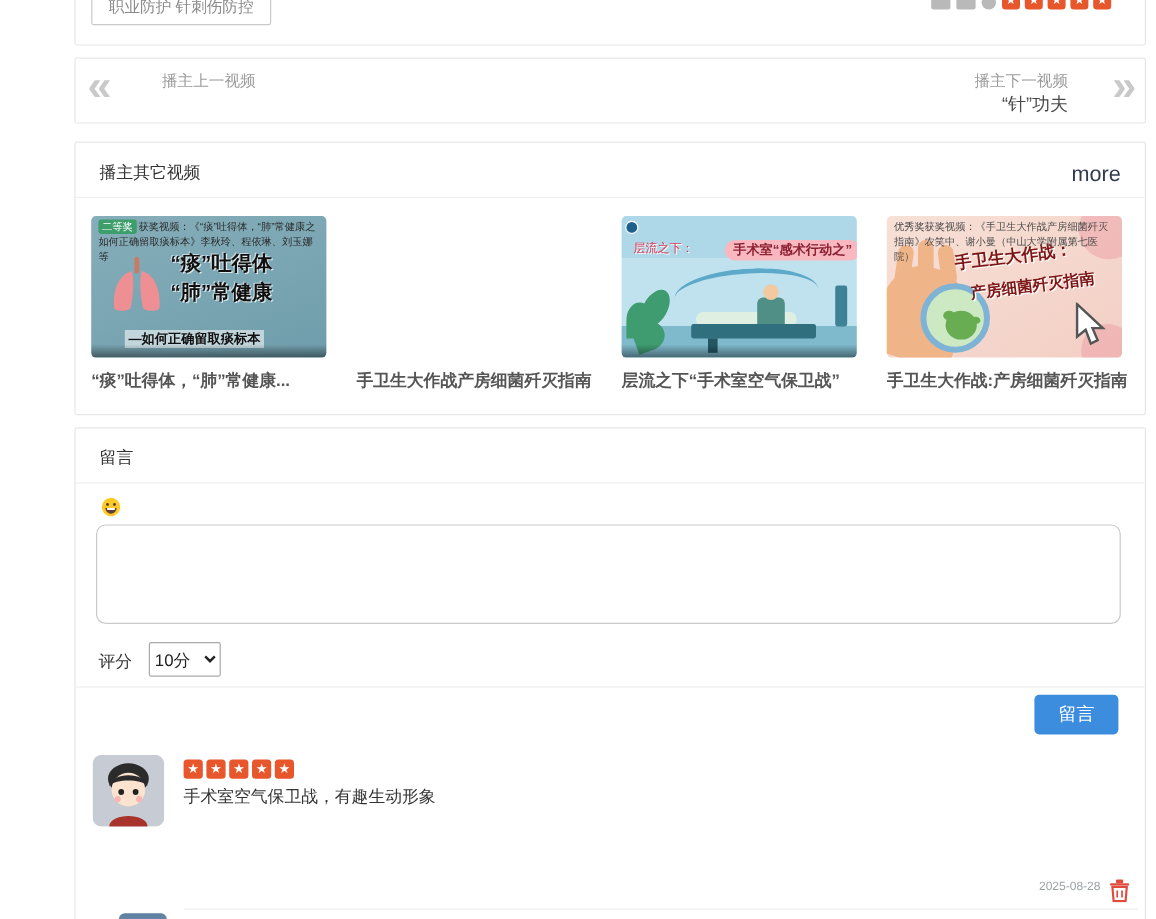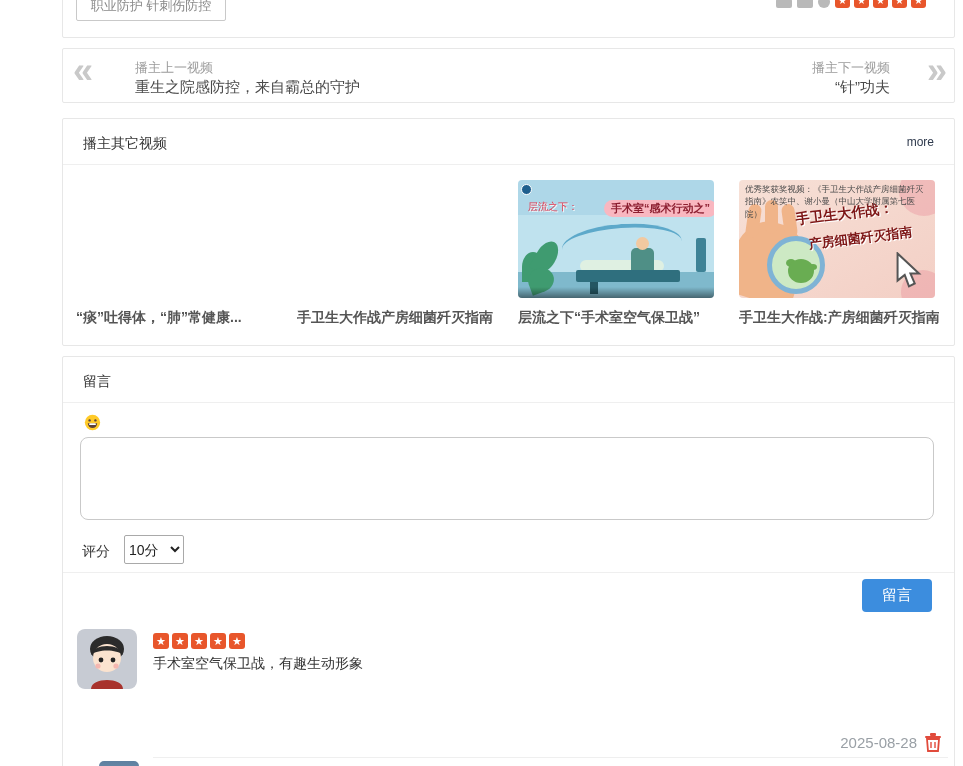--- a/index.html
+++ b/index.html
@@ -19,21 +19,21 @@
 
   
   #panel-nav { left:62px; top:48px; width:893px; height:55px; }
   .nav-chevron { position:absolute; top:1px; font-size:36px; font-weight:bold; color:#c9c9c9; letter-spacing:-3px; cursor:pointer; }
   .nav-label { position:absolute; top:10px; font-size:13px; color:#9b9b9b; }
   .nav-title { position:absolute; top:29px; font-size:15px; color:#4a4a4a; cursor:pointer; }
 
   
   #panel-videos { left:62px; top:118px; width:893px; height:228px; }
   .sec-header { position:absolute; left:20px; top:16px; font-size:14px; color:#333; }
-  .more-link { position:absolute; right:20px; top:16px; font-size:12px; color:#2f3a4d; cursor:pointer; }
+  .more-link { position:absolute; right:20px; top:16px; font-size:18px; color:#2f3a4d; cursor:pointer; }
   .sec-divider { position:absolute; left:0; right:0; top:45px; border-top:1px solid #efefef; }
   .thumb { position:absolute; top:61px; width:196px; height:118px; border-radius:4px; overflow:hidden; cursor:pointer; }
   .thumb .overlay { position:absolute; top:3px; left:6px; right:4px; font-size:8.5px; line-height:1.45; z-index:5; }
   .thumb .bstrip { position:absolute; left:0; right:0; bottom:0; height:11px;
     background:linear-gradient(to top, rgba(0,0,0,.45), rgba(0,0,0,0)); z-index:4; }
   .vtitle { position:absolute; top:190px; width:200px; font-size:14px; font-weight:bold; color:#555;
     white-space:nowrap; overflow:hidden; cursor:pointer; }
   
   #thumb1 { background:linear-gradient(160deg,#86aeba,#6f9dab); }
   #thumb1 .overlay { color:#2b2b2b; }
@@ -103,21 +103,21 @@
   .divider2 { position:absolute; left:0; right:0; top:215px; border-top:1px solid #efefef; }
   .submit-btn { position:absolute; right:22px; top:222px; width:70px; height:33px;
     background:#3c8dde; color:#fff; font-size:15px; border:0; border-radius:4px; cursor:pointer;
     font-family:"Liberation Sans","DejaVu Sans",sans-serif; }
   .c-avatar { position:absolute; left:14px; top:272px; width:60px; height:60px; border-radius:6px; overflow:hidden; }
   .c-stars { position:absolute; left:90px; top:276px; display:flex; gap:3px; }
   .star-badge { display:inline-block; width:16px; height:16px; background:#e8562b; border-radius:3px;
     color:#fff; font-size:11px; line-height:16px; text-align:center; }
   .star-badge.sm { width:15px; height:15px; font-size:10px; line-height:15px; }
   .c-text { position:absolute; left:90px; top:298px; font-size:14px; color:#333; }
-  .c-date { position:absolute; right:37px; top:377px; font-size:15px; color:#9aa0a6; }
+  .c-date { position:absolute; right:37px; top:377px; font-size:10px; color:#9aa0a6; }
   .c-del { position:absolute; right:12px; top:375px; width:18px; height:20px; cursor:pointer; }
   .divider3 { position:absolute; left:90px; right:6px; top:400px; border-top:1px solid #efefef; }
   .c-avatar2 { position:absolute; left:36px; top:404px; width:40px; height:40px; border-radius:5px;
     background:linear-gradient(#5e80a0,#8aa8c0); }
 </style>
 </head>
 <body>
 
 <div class="panel" id="panel-top">
   <div class="tag-btn">职业防护 针刺伤防控</div>
@@ -131,31 +131,42 @@
         <span class="star-badge sm">★</span>
         <span class="star-badge sm">★</span>
         <span class="star-badge sm">★</span>
       </span>
   </div>
 </div>
 
 <div class="panel" id="panel-nav">
   <span class="nav-chevron" style="left:10px;">«</span>
   <span class="nav-label" style="left:72px;">播主上一视频</span>
-  <span class="nav-title" style="left:72px;">重生之院感防控，来自霸总的守护</span>
   <span class="nav-label" style="right:64px;">播主下一视频</span>
   <span class="nav-title" style="right:64px;">“针”功夫</span>
   <span class="nav-chevron" style="right:10px;">»</span>
 </div>
 
 <div class="panel" id="panel-videos">
   <div class="sec-header">播主其它视频</div>
   <div class="more-link">more</div>
   <div class="sec-divider"></div>
 
+  <div class="thumb" id="thumb1" style="left:13px;">
+    <div class="overlay"><span class="badge-chip">二等奖</span><span>获奖视频：《“痰”吐得体，“肺”常健康之如何正确留取痰标本》李秋玲、程依琳、刘玉娜等</span></div>
+    <svg class="abs" style="left:16px;top:34px;" width="44" height="48" viewBox="0 0 44 48">
+      <rect x="20" y="0" width="4" height="14" rx="2" fill="#c97b63"></rect>
+      <path d="M18 12 C8 14 2 26 3 42 C3 46 16 46 17 42 C19 32 20 20 18 12 Z" fill="#ee8f94"></path>
+      <path d="M26 12 C36 14 42 26 41 42 C41 46 28 46 27 42 C25 32 24 20 26 12 Z" fill="#ee8f94"></path>
+    </svg>
+    <div class="l1">“痰”吐得体</div>
+    <div class="l2">“肺”常健康</div>
+    <div class="l3">—如何正确留取痰标本</div>
+    <div class="bstrip"></div>
+  </div>
 
 
   <div class="thumb" id="thumb3" style="left:455px;">
     <div class="logo-dot"></div>
     <div class="l1">层流之下：</div>
     <div class="ribbon">手术室“感术行动之”</div>
     <div class="plant">
       <span class="leaf" style="left:2px;bottom:10px;width:22px;height:30px;"></span>
       <span class="leaf" style="left:16px;bottom:18px;width:20px;height:34px;transform:rotate(30deg);"></span>
       <span class="leaf" style="left:8px;bottom:0;width:26px;height:24px;transform:rotate(-20deg);"></span>

